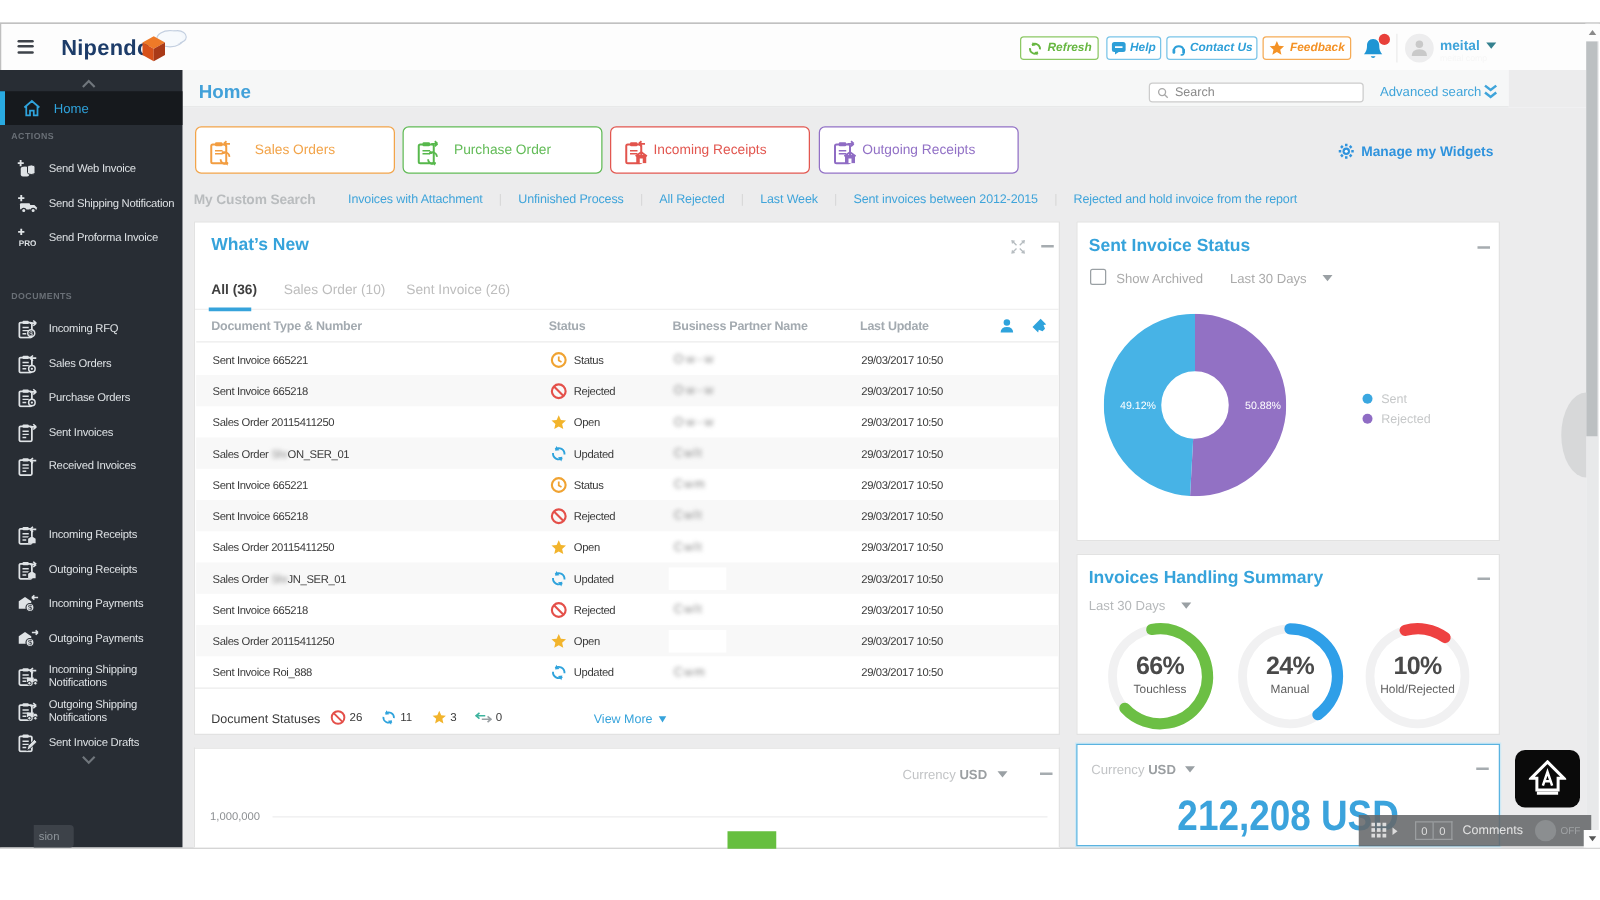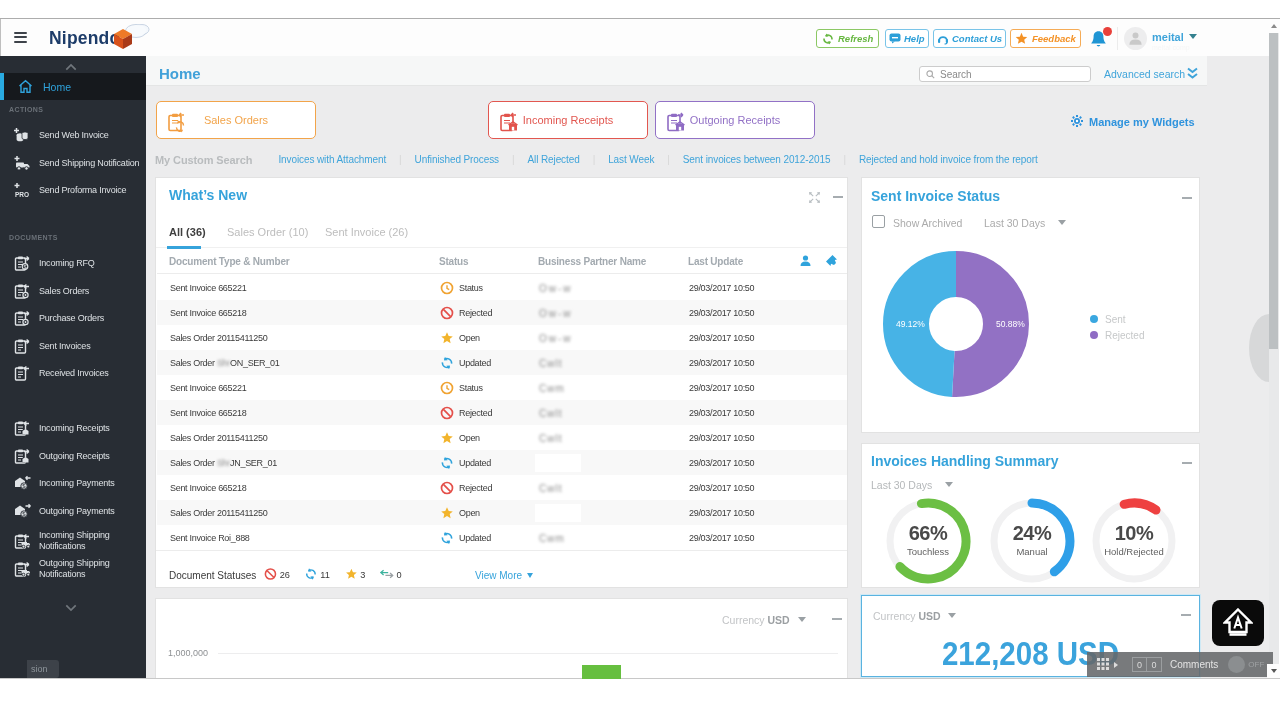--- a/index.html
+++ b/index.html
@@ -337,40 +337,64 @@
           <rect x="4" y="1.6" width="5" height="2.6" rx="0.8" fill="#dfe3e6"></rect>
           <path d="M4 7 H9 M4 9.5 H9 M4 12 H7" stroke="#dfe3e6" stroke-width="1.1"></path>
           <path d="M10 5.5 H15 M15 5.5 L12.6 3.4 M15 5.5 L12.6 7.6" stroke="#dfe3e6" stroke-width="1.3" fill="none" transform="translate(0,-2)"></path>
           <rect x="7.5" y="9" width="5.5" height="3.6" fill="#dfe3e6"></rect>
           <path d="M13 10 H15 L16 11.2 V12.6 H13 Z" fill="#dfe3e6"></path>
           <circle cx="9.5" cy="13.6" r="1.4" fill="#dfe3e6" stroke="#282d34" stroke-width="0.8"></circle>
           <circle cx="14.3" cy="13.6" r="1.4" fill="#dfe3e6" stroke="#282d34" stroke-width="0.8"></circle>
         </svg>
         <span class="txt">Outgoing Shipping<br>Notifications</span>
       </div>
+    <div class="abs sb-item" style="top:524.5px; height:27px;">
+        <svg width="16" height="16" viewBox="0 0 16 16">
+          <rect x="1.5" y="3" width="10" height="12" rx="1" fill="none" stroke="#dfe3e6" stroke-width="1.4"></rect>
+          <rect x="4" y="1.6" width="5" height="2.6" rx="0.8" fill="#dfe3e6"></rect>
+          <path d="M4 7 H9 M4 9.5 H9 M4 12 H7" stroke="#dfe3e6" stroke-width="1.1"></path>
+          <path d="M9 14.5 L10 10.5 L15 5.5 L17 7.5 L12 12.5 Z" fill="#dfe3e6" stroke="#282d34" stroke-width="0.7" transform="translate(-1.5,0)"></path>
+        </svg>
+        <span class="txt">Sent Invoice Drafts</span>
+      </div>
     <svg class="abs" style="left:65px; top:548px;" width="12" height="8" viewBox="0 0 14 9">
         <path d="M1.5 1.5 L7 7 L12.5 1.5" stroke="#70767c" stroke-width="2" fill="none"></path>
       </svg>
   </div>
   <div class="abs" id="botline"></div>
 
   <div class="wbtn" style="left:156px; border-color:#f2a44a;">
       <svg width="20" height="22" viewBox="0 0 20 22">
         <rect x="2" y="4.5" width="12" height="15" rx="1.2" fill="none" stroke="#f29d41" stroke-width="1.6"></rect>
         <rect x="5" y="2.8" width="6" height="3.2" rx="1" fill="#f29d41"></rect>
         <path d="M5 9.5 H11 M5 12 H11" stroke="#f29d41" stroke-width="1.2"></path>
         <path d="M17 4 H12 M12 4 L14.2 2 M12 4 L14.2 6" stroke="#f29d41" stroke-width="1.4" fill="none"></path>
         <g stroke="#f29d41" stroke-width="1.4" fill="none">
           <path d="M16.5 14.5 A3.6 3.6 0 0 0 10.6 11.6"></path>
           <path d="M9.5 16.4 A3.6 3.6 0 0 0 15.4 19.3"></path>
         </g>
         <path d="M11 9.3 L10.4 12.4 L13.3 12 Z" fill="#f29d41"></path>
         <path d="M15 21.6 L15.6 18.5 L12.7 18.9 Z" fill="#f29d41"></path>
       </svg>
       <div class="lbl" style="color:#f2a44a;">Sales Orders</div>
+    </div>
+  <div class="wbtn" style="left:322px; border-color:#62bb57;">
+      <svg width="20" height="22" viewBox="0 0 20 22">
+        <rect x="2" y="4.5" width="12" height="15" rx="1.2" fill="none" stroke="#57b84c" stroke-width="1.6"></rect>
+        <rect x="5" y="2.8" width="6" height="3.2" rx="1" fill="#57b84c"></rect>
+        <path d="M5 9.5 H11 M5 12 H11" stroke="#57b84c" stroke-width="1.2"></path>
+        <path d="M12 4 H17 M17 4 L14.8 2 M17 4 L14.8 6" stroke="#57b84c" stroke-width="1.4" fill="none"></path>
+        <g stroke="#57b84c" stroke-width="1.4" fill="none">
+          <path d="M16.5 14.5 A3.6 3.6 0 0 0 10.6 11.6"></path>
+          <path d="M9.5 16.4 A3.6 3.6 0 0 0 15.4 19.3"></path>
+        </g>
+        <path d="M11 9.3 L10.4 12.4 L13.3 12 Z" fill="#57b84c"></path>
+        <path d="M15 21.6 L15.6 18.5 L12.7 18.9 Z" fill="#57b84c"></path>
+      </svg>
+      <div class="lbl" style="color:#62bb57;">Purchase Order</div>
     </div>
   <div class="wbtn" style="left:488px; border-color:#e25750;">
       <svg width="20" height="22" viewBox="0 0 20 22">
         <rect x="2" y="4.5" width="12" height="15" rx="1.2" fill="none" stroke="#e2544d" stroke-width="1.6"></rect>
         <rect x="5" y="2.8" width="6" height="3.2" rx="1" fill="#e2544d"></rect>
         <path d="M5 9.5 H11 M5 12 H11" stroke="#e2544d" stroke-width="1.2"></path>
         <path d="M17 4 H12 M12 4 L14.2 2 M12 4 L14.2 6" stroke="#e2544d" stroke-width="1.4" fill="none"></path>
         <rect x="10" y="13" width="8" height="6.5" fill="#e2544d"></rect>
         <path d="M9.5 14 L14 10.8 L18.5 14" stroke="#e2544d" stroke-width="1.5" fill="none"></path>
         <rect x="12.8" y="15.8" width="2.4" height="3.7" fill="#fff"></rect>

